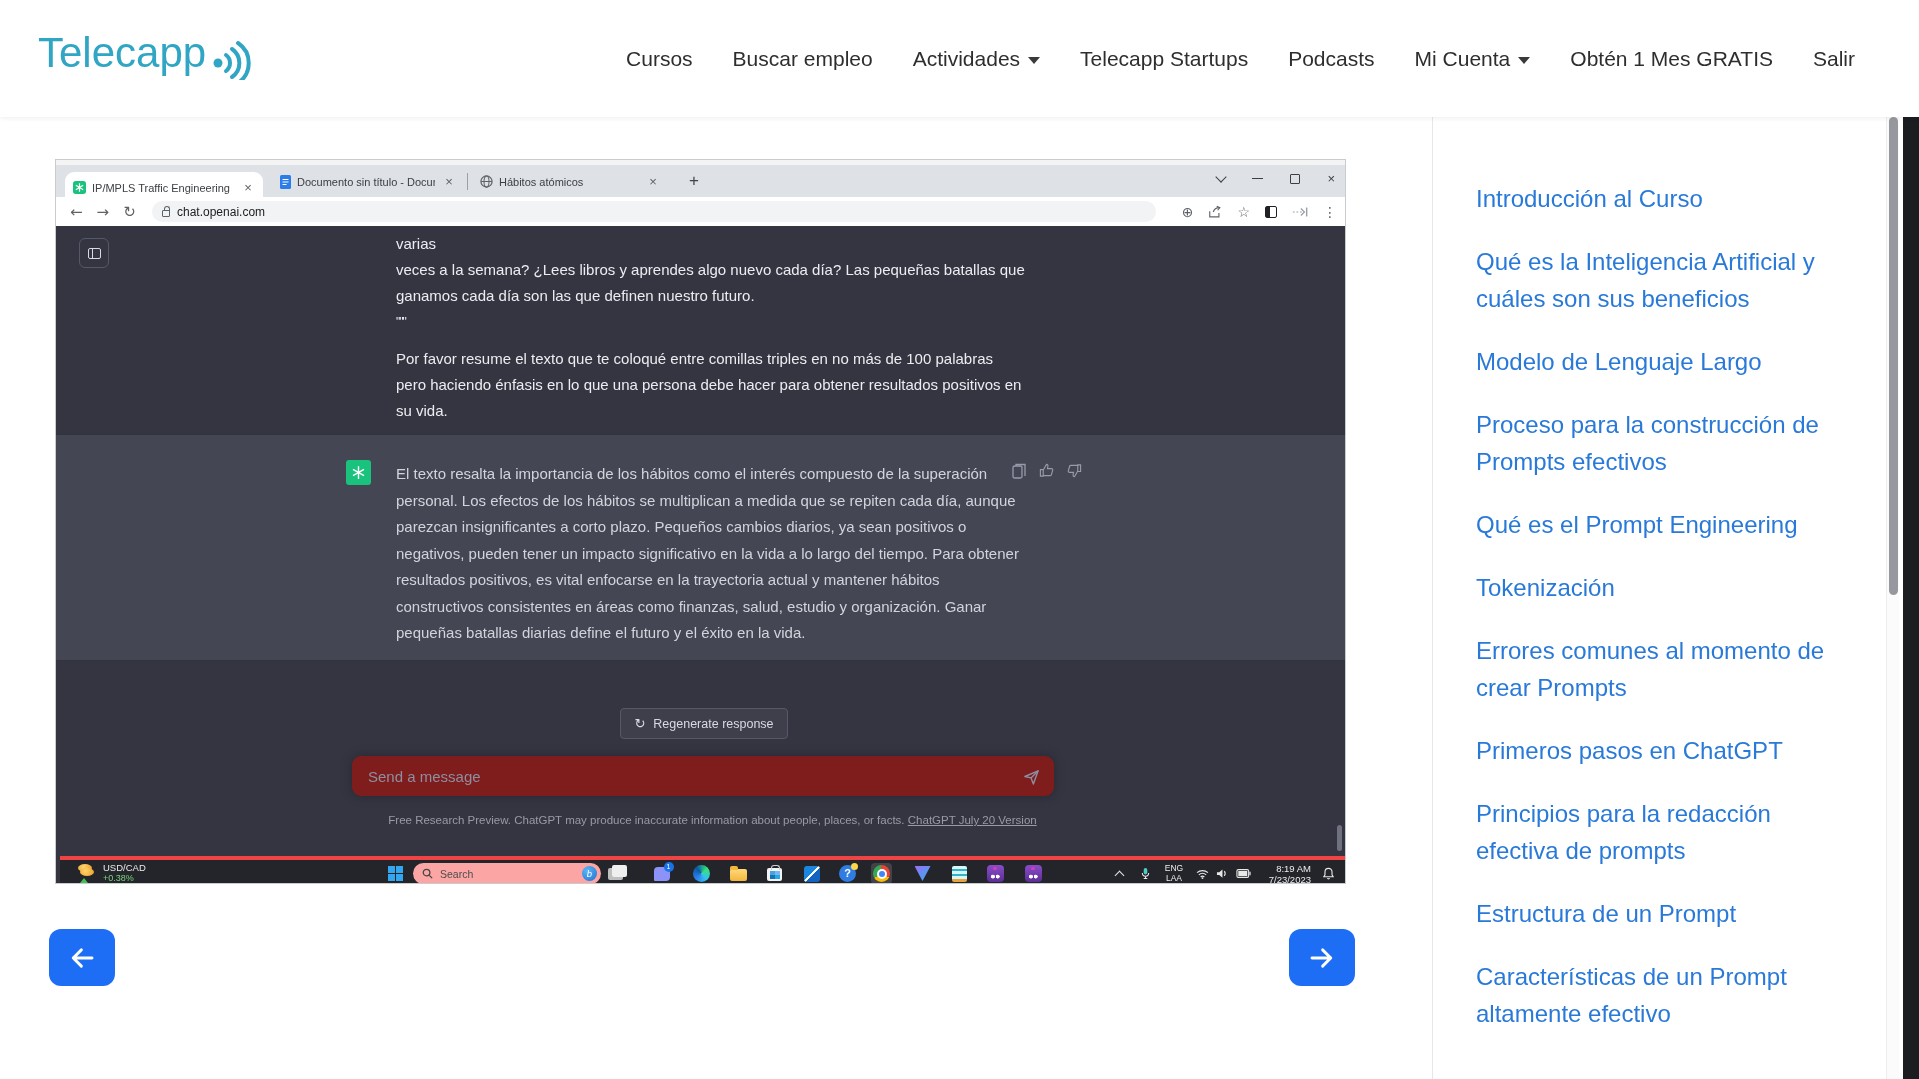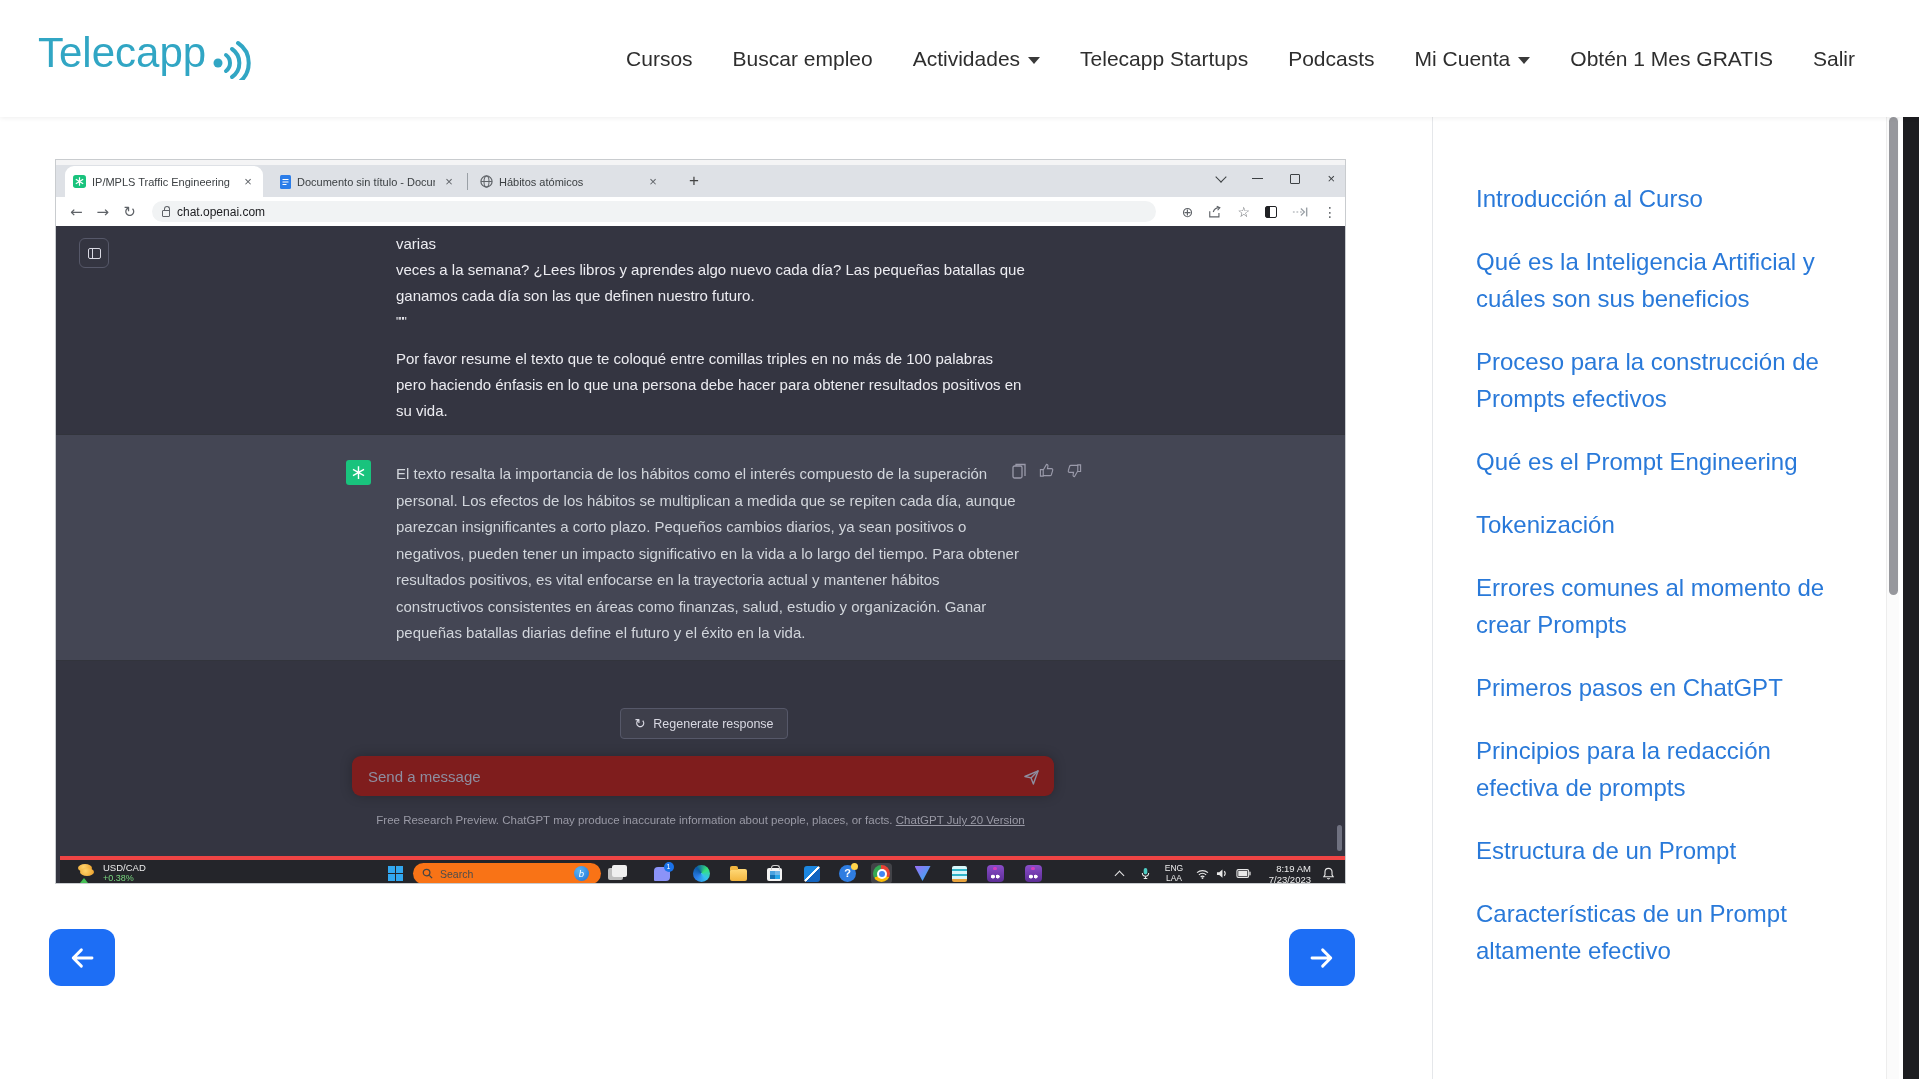--- a/index.html
+++ b/index.html
@@ -17,21 +17,21 @@
   .navlink { font-size:21px; color:#2e2e2e; cursor:pointer; display:flex; align-items:center; gap:8px; white-space:nowrap; }
   .caret { width:0; height:0; border-left:6px solid transparent; border-right:6px solid transparent; border-top:7px solid #3a3a3a; margin-top:3px; }
 
   
   #shot { position:absolute; left:55px; top:159px; width:1291px; height:725px; background:#343541;
           border:1px solid #c9cccf; overflow:hidden; }
   
   .tabstrip { position:absolute; left:0; top:0; width:100%; height:37px;
               background:linear-gradient(#f4f4f5 0 5px, #dee1e6 5px); }
   .tab { position:absolute; top:6px; height:31px; display:flex; align-items:center; padding:0 8px; }
-  .tab.active { background:#fff; border-radius:9px 9px 0 0; }
+  .tab.active { background:#fff; border-radius:9px 9px 0 0;margin-top:6px; }
   .tab .tlabel { font-size:11px; color:#3c4043; white-space:nowrap; overflow:hidden; flex:1; margin:0 7px 0 6px; }
   .tab .tclose { font-size:13px; color:#5f6368; width:14px; text-align:center; }
   .tabsep { position:absolute; top:13px; width:1px; height:17px; background:#9aa0a6; }
   .newtab { position:absolute; top:9px; font-size:17px; color:#444; width:24px; height:24px; text-align:center; line-height:24px; }
   .wcontrols { position:absolute; right:10px; top:0; height:37px; display:flex; align-items:center; gap:27px; }
   .wc { color:#3c4043; font-size:13px; line-height:13px; }
   .wc-box { width:10px; height:10px; border:1.4px solid #3c4043; border-radius:1px; }
   .wc-chev { width:8px; height:8px; border-left:1.6px solid #3c4043; border-bottom:1.6px solid #3c4043; transform:rotate(-45deg); margin-top:-4px; }
   .wc-min { width:11px; height:1.6px; background:#3c4043; }
 
@@ -63,38 +63,38 @@
             display:flex; align-items:center; justify-content:center; }
   .assttext { position:absolute; left:340px; top:26px; width:630px; font-size:15px; line-height:26.5px; color:#d1d5db; }
   .msgactions { position:absolute; left:956px; top:28px; display:flex; gap:13px; }
   .regen { position:absolute; left:564px; top:482px; width:168px; height:31px; background:#3e3f4b; border:1px solid #565869;
            border-radius:4px; display:flex; align-items:center; justify-content:center; gap:8px;
            color:#d9d9e3; font-size:12.5px; }
   .regenglyph { font-family:"DejaVu Sans", sans-serif; font-size:13px; color:#d9d9e3; }
   .sendbox { position:absolute; left:296px; top:530px; width:702px; height:40px; background:#7f1d1d; border-radius:9px;
              box-shadow:0 0 12px rgba(0,0,0,.25); display:flex; align-items:center; padding:0 14px 0 16px; }
   .sendph { flex:1; font-size:15px; color:#8e8ea0; }
-  .chatfooter { position:absolute; left:0; top:588px; width:100%; text-align:center; font-size:11.5px; color:#9a9aa6; }
+  .chatfooter { position:absolute; left:12px; top:588px; width:100%; text-align:center; font-size:11.5px; color:#9a9aa6; }
   .chatfooter a { color:#9a9aa6; text-decoration:underline; }
   .chatthumb { position:absolute; right:3px; top:599px; width:5px; height:26px; background:#6f7180; border-radius:3px; }
 
   
   .taskbar { position:absolute; left:4px; bottom:0; width:100%; height:27px; background:#24252a; border-top:4px solid #ef4444; }
   .widget { position:absolute; left:18px; top:2px; display:flex; gap:7px; align-items:center; }
   .coins { position:relative; width:16px; height:12px; }
   .coins:before, .coins:after { content:""; position:absolute; width:14px; height:8px; border-radius:50%;
       background:radial-gradient(circle at 40% 35%, #ffd36b, #e89b25); }
   .coins:before { left:0; top:0; } .coins:after { left:2px; top:4px; }
   .uptri { position:absolute; left:2px; top:14px; width:0; height:0; border-left:4px solid transparent; border-right:4px solid transparent; border-bottom:5px solid #46c055; }
   .wtxt1 { font-size:9.5px; color:#ececec; line-height:11px; }
   .wtxt2 { font-size:9px; color:#79d67f; line-height:10px; }
   .startbtn { position:absolute; left:328px; top:6px; width:15px; height:15px; display:grid; grid-template-columns:7px 7px; grid-gap:1px; }
   .startbtn span { width:7px; height:7px; background:#32a7f0; }
-  .searchpill { position:absolute; left:353px; top:3px; width:188px; height:21px; background:#f97316; border-radius:11px;
-                display:flex; align-items:center; padding:0 12px 0 9px; gap:7px; }
+  .searchpill { position:absolute; left:353px; top:3px; width:188px; height:21px; background:#fca5a5; border-radius:11px;
+                display:flex; align-items:center; padding:0 4px 0 9px; gap:7px; }
   .searchtxt { flex:1; font-size:10.5px; color:#4c4c4c; }
   .bing { width:15px; height:15px; border-radius:50%; background:radial-gradient(circle at 35% 30%, #5db6f5, #1b6fd4);
           color:#fff; font-size:9.5px; font-style:italic; text-align:center; line-height:15px; }
   .tbicon { position:absolute; top:3px; width:21px; height:21px; display:flex; align-items:center; justify-content:center; }
   .chromewrap { background:rgba(255,255,255,.14); border-radius:4px; }
   .chromewrap:after { content:""; position:absolute; left:4px; bottom:-1px; width:13px; height:2.5px; background:#8fc3ff; border-radius:2px; }
   .i-taskview { width:15px; height:12px; background:#bfbfbf; border-radius:2px; position:relative; }
   .i-taskview:after { content:""; position:absolute; left:4px; top:-3px; width:15px; height:12px; background:#efefef; border-radius:2px; }
   .i-chat { width:16px; height:14px; background:#8b93f8; border-radius:4px 4px 4px 1px; position:relative; }
   .i-chat:after { content:""; position:absolute; right:-4px; top:-5px; width:10px; height:10px; border-radius:50%;
@@ -432,20 +432,21 @@
     <svg width="34" height="30" viewBox="0 0 24 24">
         <path d="M4 12h15M12.5 5.5L19 12l-6.5 6.5" fill="none" stroke="#fff" stroke-width="2.3" stroke-linecap="round" stroke-linejoin="round"></path>
       </svg>
   </button>
 
   <span class="vdivider"></span>
 
   <aside class="course-list">
     <a class="course-link">Introducción al Curso</a>
     <a class="course-link">Qué es la Inteligencia Artificial y cuáles son sus beneficios</a>
+    <a class="course-link">Modelo de Lenguaje Largo</a>
     <a class="course-link">Proceso para la construcción de Prompts efectivos</a>
     <a class="course-link">Qué es el Prompt Engineering</a>
     <a class="course-link">Tokenización</a>
     <a class="course-link">Errores comunes al momento de crear Prompts</a>
     <a class="course-link">Primeros pasos en ChatGPT</a>
     <a class="course-link">Principios para la redacción efectiva de prompts</a>
     <a class="course-link">Estructura de un Prompt</a>
     <a class="course-link">Características de un Prompt altamente efectivo</a>
   </aside>
 

